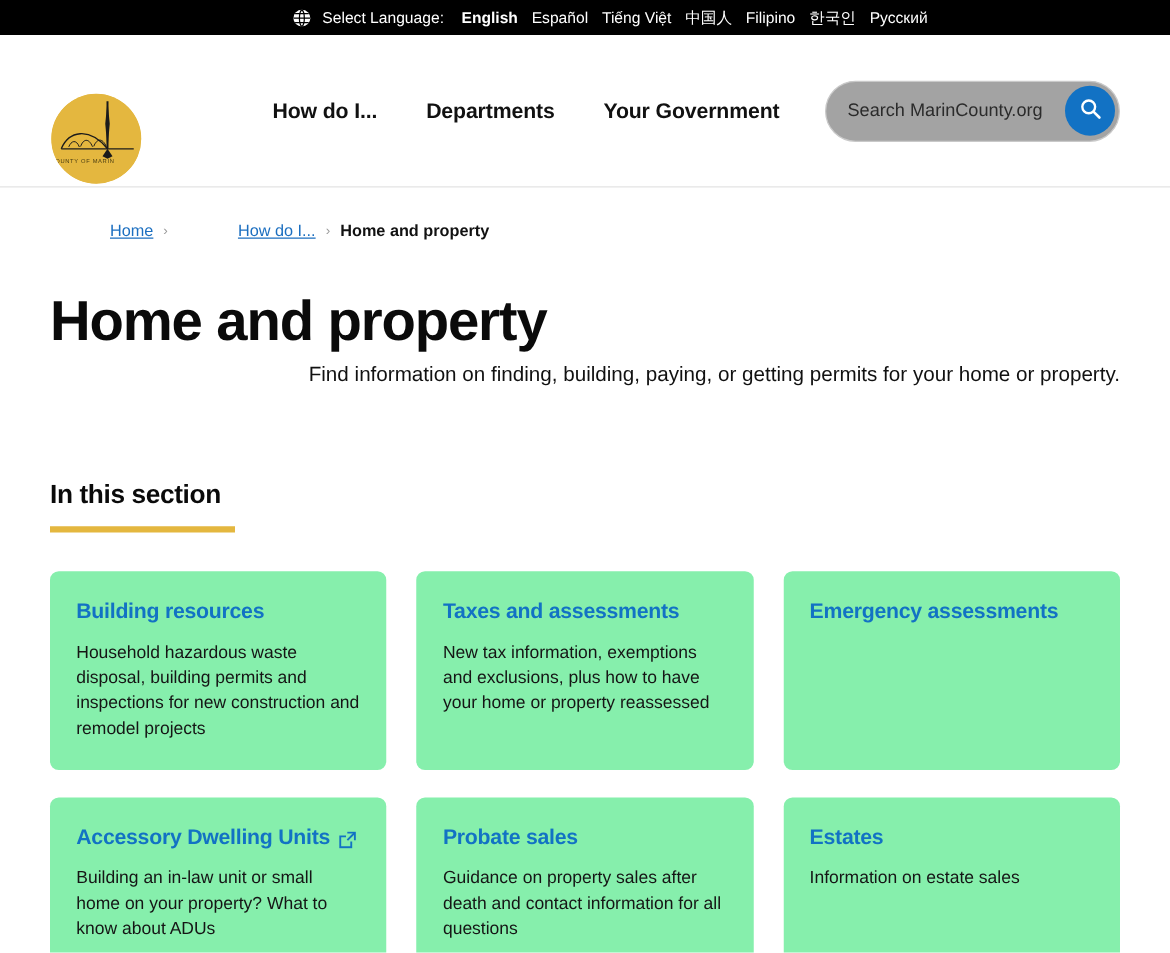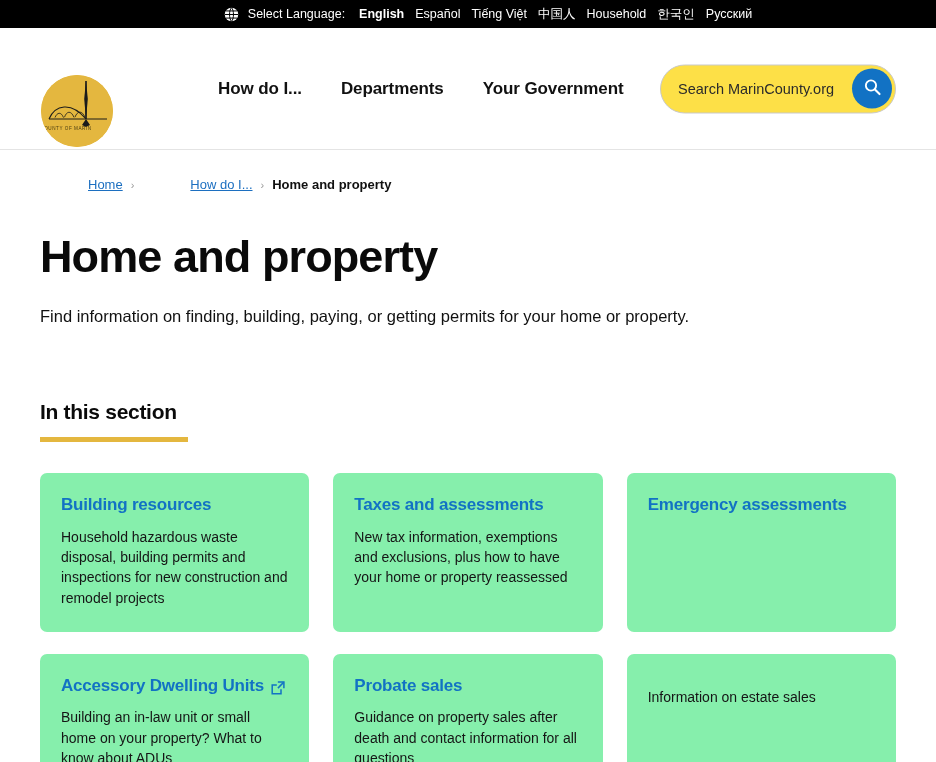--- a/index.html
+++ b/index.html
@@ -95,21 +95,21 @@
 
   .searchbox {
     position: absolute;
     right: 40px;
     top: 50%;
     transform: translateY(-50%);
     width: 236px;
     height: 49px;
     border: 1px solid #c9c9c9;
     border-radius: 26px;
-    background: #fde047;
+    background: #a3a3a3;
     display: flex;
     align-items: center;
     padding-left: 17px;
     padding-right: 3px;
   }
   .searchbox input {
     flex: 1 1 auto;
     border: none;
     outline: none;
     font-family: "Liberation Sans", sans-serif;
@@ -154,24 +154,25 @@
   .page-title {
     margin-top: 41px;
     font-size: 45px;
     font-weight: 700;
     letter-spacing: -0.9px;
     color: #0a0a0a;
     line-height: 1.05;
   }
 
   .page-intro {
-    margin-top: 25px;
+    margin-top: 9px;
     font-size: 16.5px;
     color: #111111;
     line-height: 1.4;
+    text-align: right;
   }
 
   .section-head {
     margin-top: 72px;
     display: inline-block;
   }
   .section-head h2 {
     font-size: 21px;
     font-weight: 700;
     color: #0a0a0a;
@@ -227,21 +228,21 @@
       <svg viewBox="0 0 16 16" xmlns="http://www.w3.org/2000/svg">
         <circle cx="8" cy="8" r="7.2" fill="#ffffff"></circle>
         <path d="M8 0.8 C5.2 3 5.2 13 8 15.2 M8 0.8 C10.8 3 10.8 13 8 15.2 M0.9 8 H15.1 M2.2 4.2 H13.8 M2.2 11.8 H13.8" stroke="#000000" stroke-width="1.05" fill="none"></path>
       </svg>
     </span>
     <span class="lang-label">Select Language:</span>
     <span class="lang-item active">English</span>
     <span class="lang-item">Español</span>
     <span class="lang-item">Tiếng Việt</span>
     <span class="lang-item">中国人</span>
-    <span class="lang-item">Household</span>
+    <span class="lang-item">Filipino</span>
     <span class="lang-item">한국인</span>
     <span class="lang-item">Русский</span>
   </div>
 </div>
 
 <div class="masthead">
 
   <a class="logo">
     <svg viewBox="0 0 72 72" xmlns="http://www.w3.org/2000/svg">
       <circle cx="36" cy="36" r="36" fill="#e4b73f"></circle>
@@ -335,17 +336,20 @@
     </div>
 
     <div class="card">
       <div class="card-title">
         <span class="label">Probate sales</span>
       </div>
       <div class="card-desc">Guidance on property sales after death and contact information for all questions</div>
     </div>
 
     <div class="card">
+      <div class="card-title">
+        <span class="label">Estates</span>
+      </div>
       <div class="card-desc">Information on estate sales</div>
     </div>
 
   </div>
 </div>
 
 </body></html>

